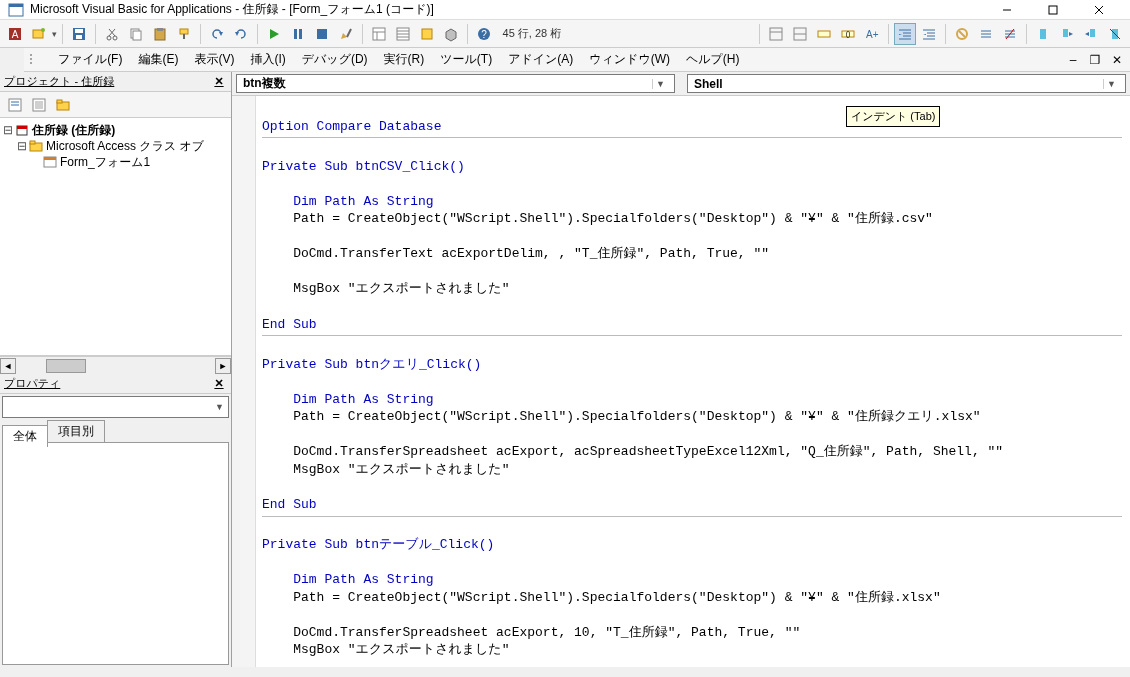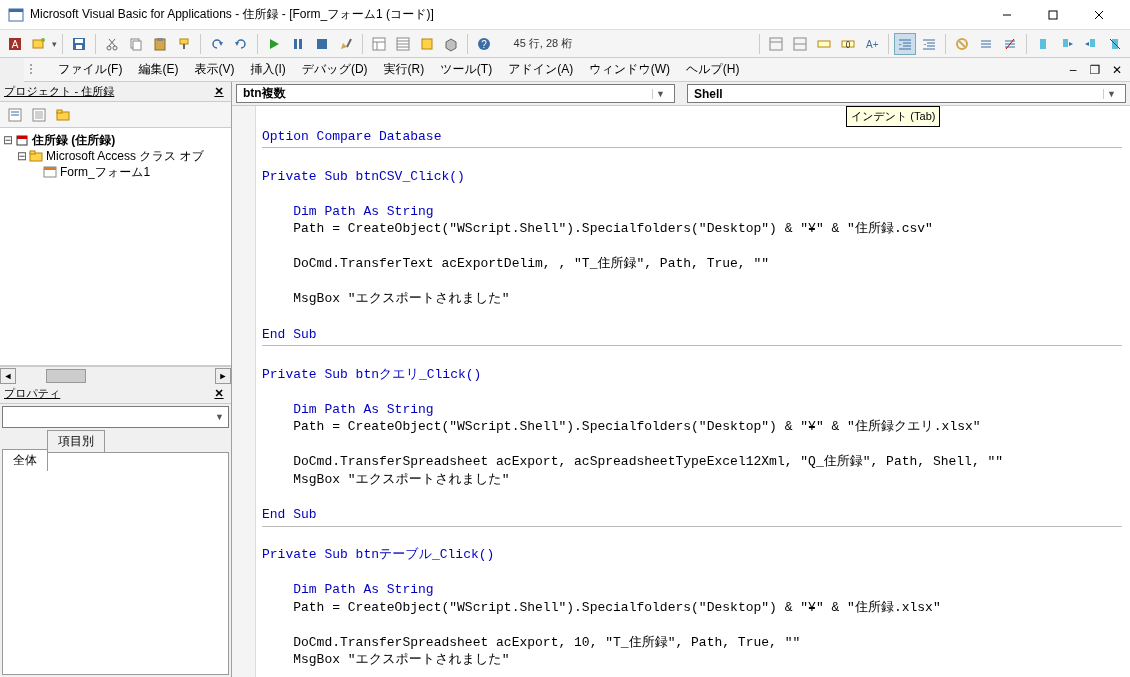--- a/index.html
+++ b/index.html
@@ -1,27 +1,27 @@
 <!DOCTYPE html>
 <html><head>
 <meta charset="utf-8">
 <style>
 * { box-sizing: border-box; margin: 0; padding: 0; }
 body { font-family: "MS UI Gothic", "Meiryo", sans-serif; font-size: 12px; background: #f0f0f0; width: 1130px; height: 677px; overflow: hidden; }
 
-.titlebar { height: 30px; background: #fff; display: flex; align-items: center; padding: 0 8px; border-bottom: 1px solid #ddd; }
+.titlebar { height: 20px; background: #fff; display: flex; align-items: center; padding: 0 8px; border-bottom: 1px solid #ddd; }
 .titlebar .icon { width: 16px; height: 16px; margin-right: 6px; }
 .titlebar .title { flex: 1; font-size: 12px; color: #000; }
 .titlebar .wbtn { width: 46px; height: 30px; display: flex; align-items: center; justify-content: center; color: #000; }
 
 .toolbar { height: 28px; background: #f5f5f5; border-bottom: 1px solid #ccc; display: flex; align-items: center; padding: 0 4px; gap: 2px; }
 .toolbar .sep { width: 1px; height: 20px; background: #ccc; margin: 0 3px; }
 .tbtn { width: 22px; height: 22px; display: flex; align-items: center; justify-content: center; border: 1px solid transparent; }
 .tbtn.active { border: 1px solid #7ab; background: #cde; }
-.status-pos { font-size: 11px; color: #333; margin-left: 17px; }
+.status-pos { font-size: 11px; color: #333; margin-left: 6px; }
 .tooltip { position: absolute; background: #ffffe1; border: 1px solid #000; padding: 2px 4px; font-size: 11px; z-index: 100; margin-top: 44px; }
 
 .menubar { height: 24px; background: #f5f5f5; border-bottom: 1px solid #ccc; display: flex; align-items: center; padding: 0 4px; margin-left: 24px; }
 .menubar .micon { width: 18px; height: 18px; margin-right: 4px; }
 .menubar .mitem { padding: 3px 8px; font-size: 12px; }
 .mdi-controls { margin-left: auto; display: flex; gap: 4px; }
 .mdi-controls .mbtn { width: 18px; height: 16px; display:flex;align-items:center;justify-content:center; }
 
 .workspace { display: flex; height: calc(677px - 30px - 28px - 24px); }
 
@@ -36,21 +36,21 @@
 .tree-row .bold { font-weight: bold; }
 .hscroll { height: 18px; background: #f0f0f0; border-top: 1px solid #ccc; display:flex;align-items:center; }
 .hscroll .thumb { height:14px;background:#ccc;border:1px solid #999;width:40px;margin-left:30px; }
 .hscroll .arrow { width:16px;height:16px;border:1px solid #999;background:#eee;display:flex;align-items:center;justify-content:center;font-size:9px; }
 
 .prop-panel { flex: 1; display: flex; flex-direction: column; }
 .prop-combo { height: 22px; border: 1px solid #7a7a7a; margin: 2px; background: #fff; display:flex;align-items:center;padding:0 4px; }
 .prop-combo .dd { margin-left:auto;font-size:9px;color:#555; }
 .prop-tabs { display: flex; border-bottom: 1px solid #999; margin: 0 2px; }
 .prop-tab { border: 1px solid #999; border-bottom: none; padding: 2px 10px; font-size: 12px; background: #f0f0f0; margin-right: -1px; }
-.prop-tab.active { background: #fff; position:relative; top:19px; }
+.prop-tab.active { background: #fff; position:relative; top:5px; }
 .prop-body { flex:1; background:#fff; margin:0 2px 2px 2px; border:1px solid #999; border-top:none; }
 
 .code-area { flex: 1; display: flex; flex-direction: column; background: #fff; }
 .combo-row { height: 24px; display: flex; gap: 12px; padding: 2px 4px; background: #f0f0f0; border-bottom: 1px solid #ccc; }
 .combo { flex: 1; border: 1px solid #7a7a7a; background: #fff; display: flex; align-items: center; padding: 0 6px; font-size: 12px; }
 .combo .bold { font-weight: bold; }
 .combo .dd { margin-left: auto; width:16px;text-align:center;border-left:1px solid #ccc;font-size:9px;color:#555; }
 
 .code-scroll { flex: 1; overflow: auto; position: relative; }
 .code-gutter { position:absolute;left:0;top:0;bottom:0;width:24px;background:#f4f4f4;border-right:1px solid #ddd; }

